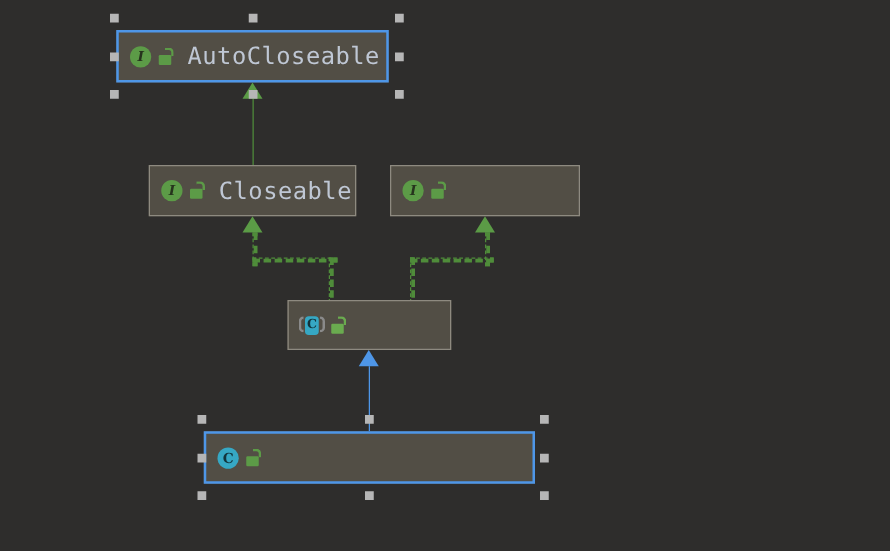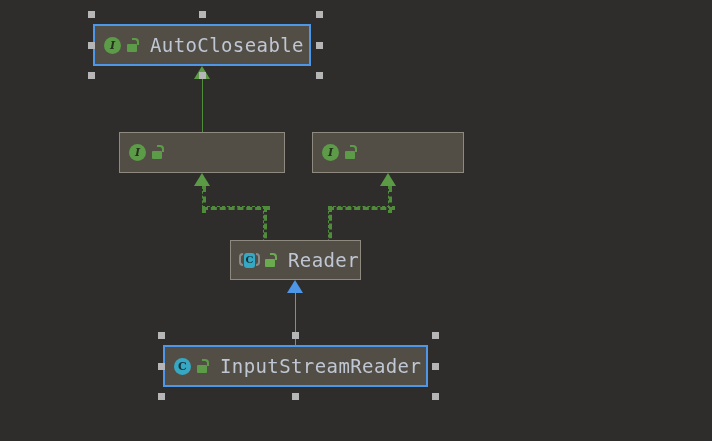--- a/index.html
+++ b/index.html
@@ -206,20 +206,21 @@
   <div class="handle" style="left:316px; top:72px;"></div>
 
   <div class="node" style="left:119px; top:132px; width:166px; height:41px;">
     <span class="icon-wrap">
       <span class="ic-interface">I</span>
     </span>
     <span class="ic-lock">
       <span class="lk-shackle"></span>
       <span class="lk-body"></span>
     </span>
+    <span class="node-label">Closeable</span>
   </div>
 
   <div class="node" style="left:312px; top:132px; width:152px; height:41px;">
     <span class="icon-wrap">
       <span class="ic-interface">I</span>
     </span>
     <span class="ic-lock">
       <span class="lk-shackle"></span>
       <span class="lk-body"></span>
     </span>
@@ -228,32 +229,30 @@
   <div class="node" style="left:230px; top:240px; width:131px; height:40px;">
     <span class="icon-wrap ic-abstract">
       <span class="abs-br left"></span>
       <span class="abs-br right"></span>
       <span class="abs-body">C</span>
     </span>
     <span class="ic-lock bright">
       <span class="lk-shackle"></span>
       <span class="lk-body"></span>
     </span>
-    <span class="node-label">Reader</span>
   </div>
 
   <div class="node selected" style="left:163px; top:345px; width:265px; height:42px;">
     <span class="icon-wrap">
       <span class="ic-class">C</span>
     </span>
     <span class="ic-lock">
       <span class="lk-shackle"></span>
       <span class="lk-body"></span>
     </span>
-    <span class="node-label">InputStreamReader</span>
   </div>
   <div class="handle" style="left:158px; top:332px;"></div>
   <div class="handle" style="left:292px; top:332px;"></div>
   <div class="handle" style="left:432px; top:332px;"></div>
   <div class="handle" style="left:158px; top:363px;"></div>
   <div class="handle" style="left:432px; top:363px;"></div>
   <div class="handle" style="left:158px; top:393px;"></div>
   <div class="handle" style="left:292px; top:393px;"></div>
   <div class="handle" style="left:432px; top:393px;"></div>
 

